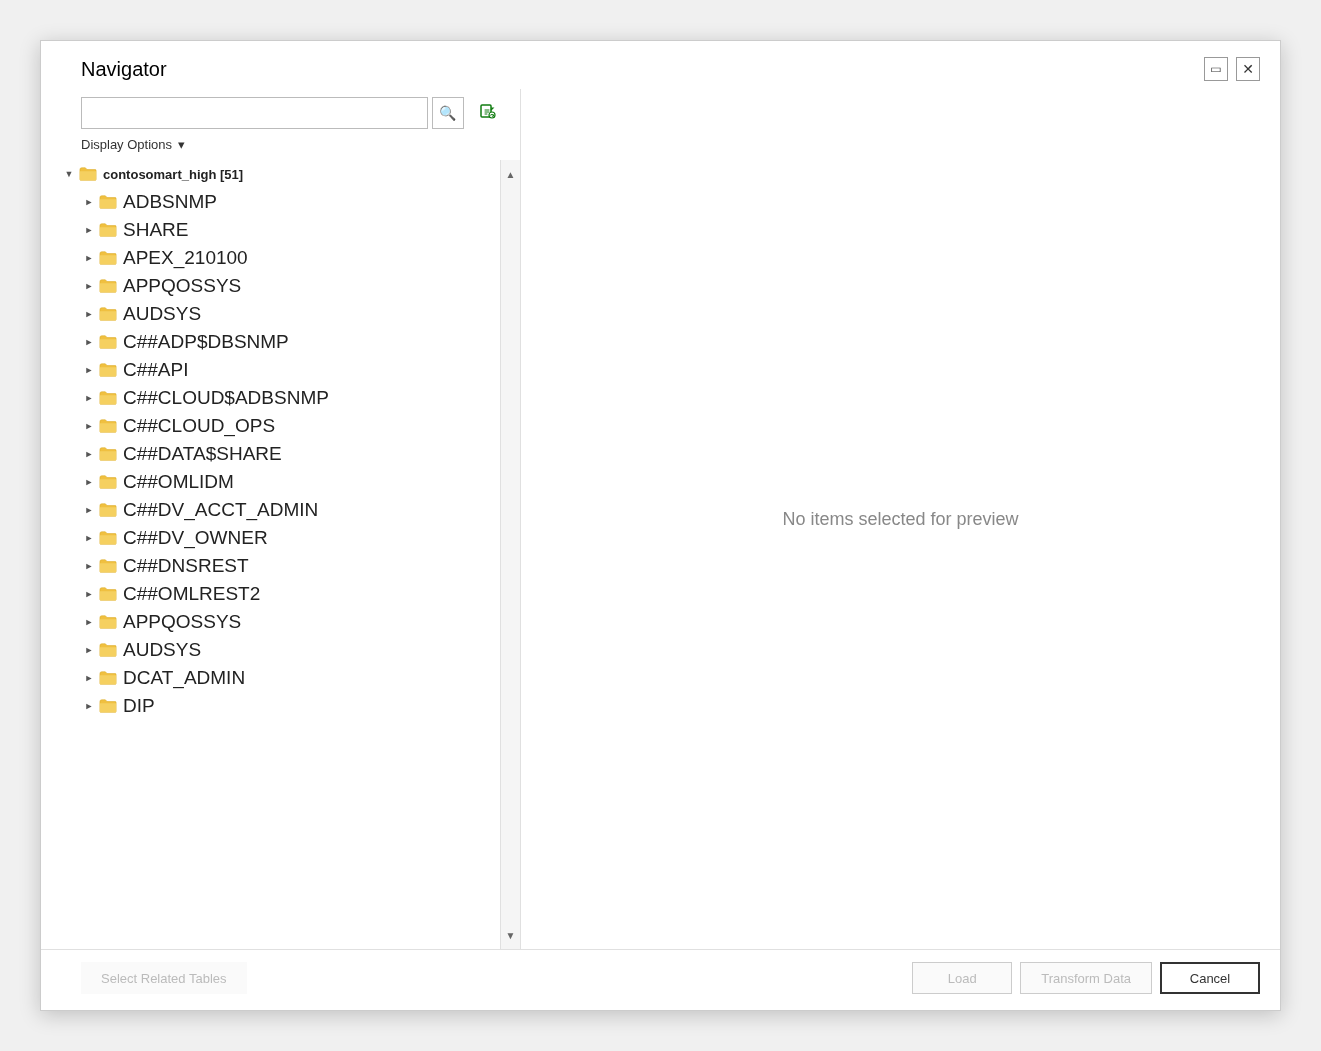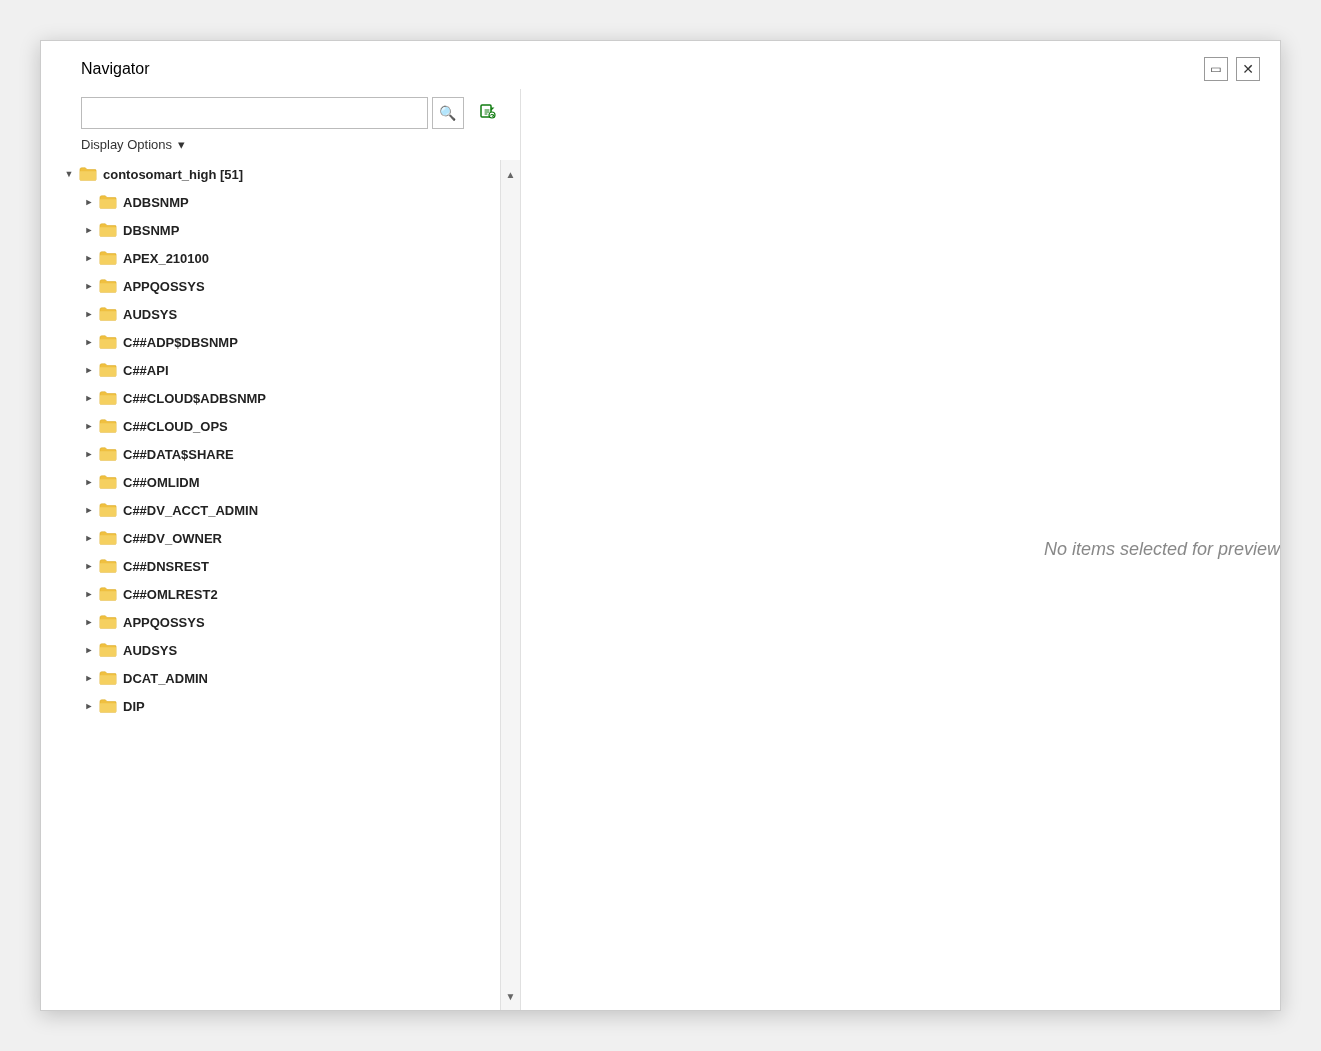--- a/index.html
+++ b/index.html
@@ -22,21 +22,21 @@
       flex-direction: column;
       position: relative;
     }
     .title-bar {
       display: flex;
       align-items: center;
       justify-content: space-between;
       padding: 16px 20px 8px 40px;
     }
     .title-bar-title {
-      font-size: 16px;
+      font-size: 20px;
       font-weight: 300;
       color: #000;
     }
     .title-bar-controls {
       display: flex;
       gap: 8px;
     }
     .title-btn {
       width: 24px;
       height: 24px;
@@ -181,41 +181,39 @@
       margin-right: 2px;
       flex-shrink: 0;
     }
     .tree-item .folder-icon {
       width: 18px;
       height: 16px;
       margin-right: 6px;
       flex-shrink: 0;
     }
     .tree-item .item-label {
-      font-size: 13px;
+      font-size: 19px;
       color: #222;
       white-space: nowrap;
       overflow: hidden;
       text-overflow: ellipsis;
-      font-weight: bold;
     }
     .tree-item.root .item-label {
       font-size: 13px;
       font-weight: 700;
     }
 
     
     .folder-svg { width: 18px; height: 16px; }
 
     .right-panel {
       flex: 1;
       display: flex;
       align-items: center;
-      justify-content: flex-end;
-      font-style: italic;
+      justify-content: center;
     }
     .no-preview-text {
       font-size: 18px;
       color: #888;
       font-weight: 300;
     }
 
     .footer {
       display: flex;
       align-items: center;
@@ -325,21 +323,21 @@
     <span class="item-label">ADBSNMP</span>
   </div>
               <div class="tree-item">
     <span class="expand-arrow">►</span>
     <span class="folder-icon">
       <svg class="folder-svg" viewBox="0 0 20 16" fill="none" xmlns="http://www.w3.org/2000/svg">
         <path d="M1 3 Q1 1 3 1 L7 1 L9 3 L18 3 Q19 3 19 4 L19 14 Q19 15 18 15 L2 15 Q1 15 1 14 Z" fill="#f0c040" stroke="#d4a010" stroke-width="0.5"></path>
         <path d="M1 5 L19 5 L19 14 Q19 15 18 15 L2 15 Q1 15 1 14 Z" fill="#f5d060"></path>
       </svg>
     </span>
-    <span class="item-label">DBSNMP</span>
+    <span class="item-label">SHARE</span>
   </div>
               <div class="tree-item">
     <span class="expand-arrow">►</span>
     <span class="folder-icon">
       <svg class="folder-svg" viewBox="0 0 20 16" fill="none" xmlns="http://www.w3.org/2000/svg">
         <path d="M1 3 Q1 1 3 1 L7 1 L9 3 L18 3 Q19 3 19 4 L19 14 Q19 15 18 15 L2 15 Q1 15 1 14 Z" fill="#f0c040" stroke="#d4a010" stroke-width="0.5"></path>
         <path d="M1 5 L19 5 L19 14 Q19 15 18 15 L2 15 Q1 15 1 14 Z" fill="#f5d060"></path>
       </svg>
     </span>
     <span class="item-label">APEX_210100</span>
@@ -512,13 +510,23 @@
           <button class="scroll-arrow">▼</button>
         </div>
       </div>
     </div>
 
     <div class="right-panel">
       <span class="no-preview-text">No items selected for preview</span>
     </div>
   </div>
 
+  <div class="footer">
+    <div class="footer-left">
+      <button class="footer-btn disabled select-related-btn">Select Related Tables</button>
+    </div>
+    <div class="footer-right">
+      <button class="footer-btn disabled">Load</button>
+      <button class="footer-btn disabled">Transform Data</button>
+      <button class="footer-btn cancel">Cancel</button>
+    </div>
+  </div>
 </div>
 
 </body></html>

